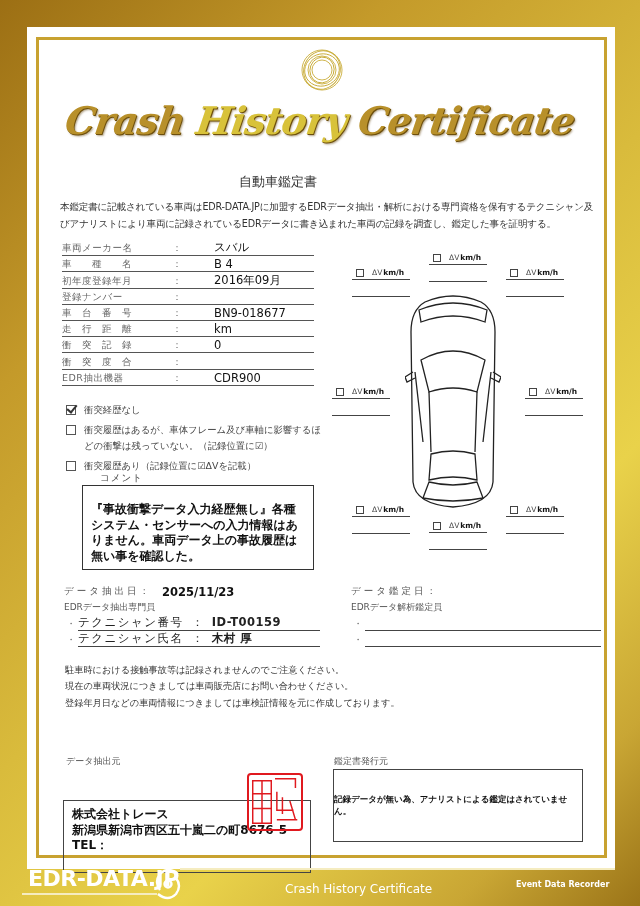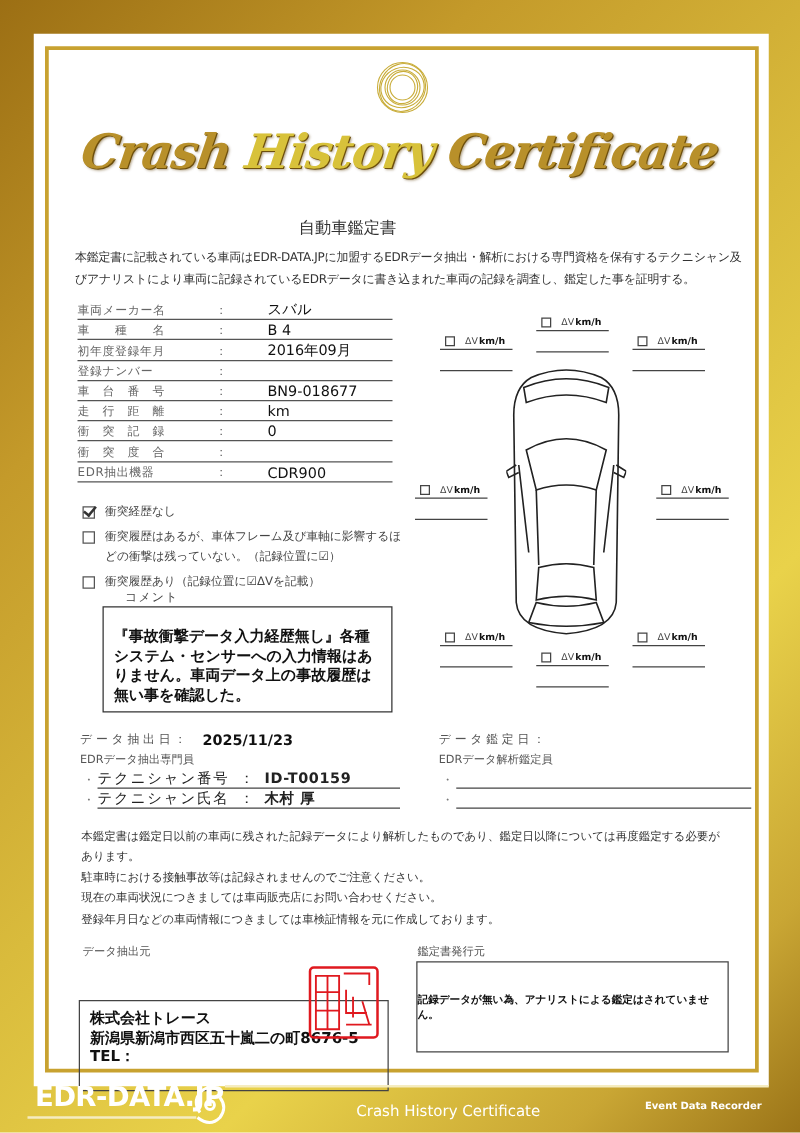--- a/index.html
+++ b/index.html
@@ -307,21 +307,20 @@
       <span class="tech-bullet">・</span>
       <span class="tech-body" style="height:14px"></span>
     </div>
   <div class="tech-row">
       <span class="tech-bullet">・</span>
       <span class="tech-body" style="height:14px"></span>
     </div>
 </div>
 
 <div class="abs notes">
-  <div>本鑑定書は鑑定日以前の車両に残された記録データにより解析したものであり、鑑定日以降については再度鑑定する必要があります。</div>
   <div>駐車時における接触事故等は記録されませんのでご注意ください。</div>
   <div>現在の車両状況につきましては車両販売店にお問い合わせください。</div>
   <div>登録年月日などの車両情報につきましては車検証情報を元に作成しております。</div>
 </div>
 
 <div class="abs source-label">データ抽出元</div>
 <div class="abs source-box">
   <div>株式会社トレース</div>
   <div>新潟県新潟市西区五十嵐二の町8676-5</div>
   <div>TEL：</div>

